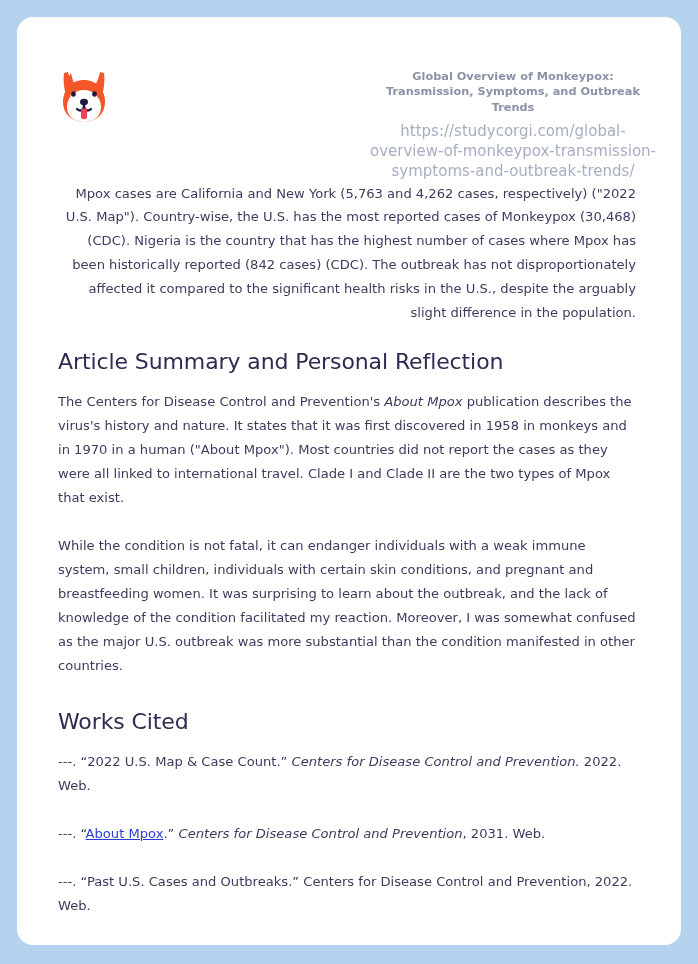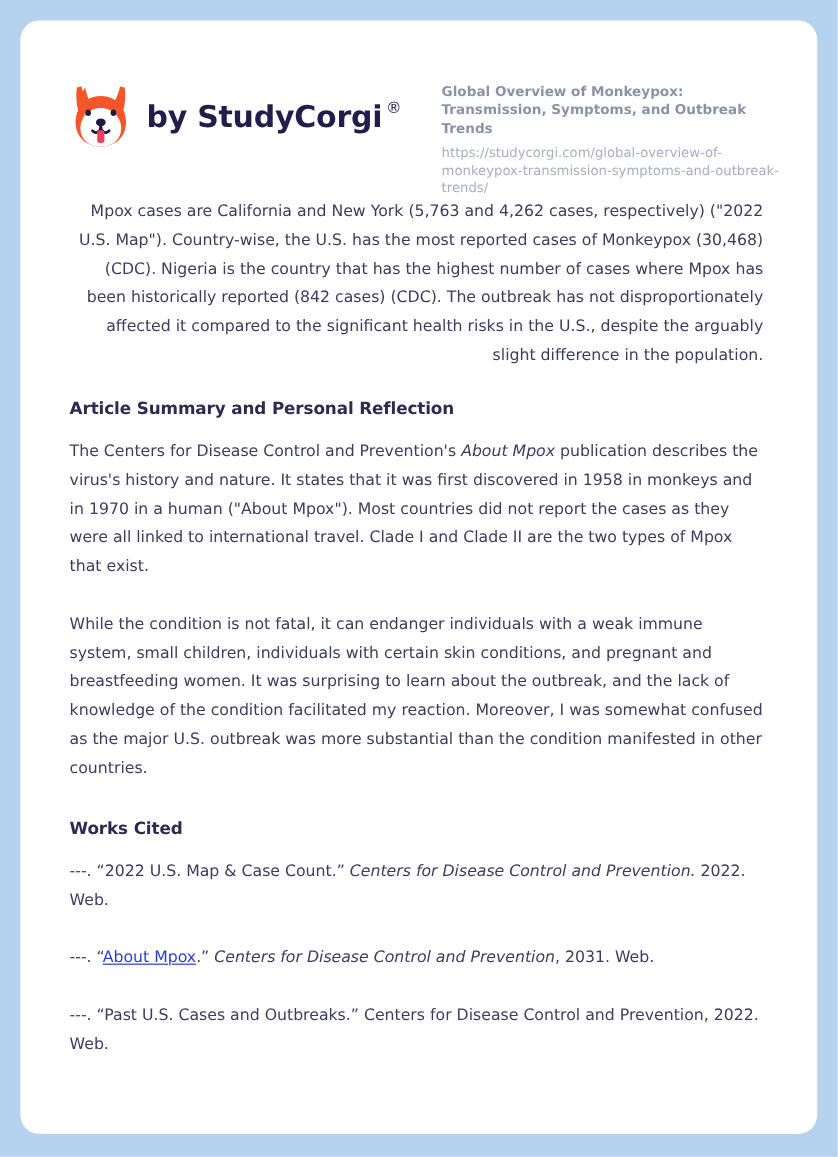--- a/index.html
+++ b/index.html
@@ -54,34 +54,34 @@
     white-space: nowrap;
   }
   .brand-reg {
     font-size: 13px;
     font-weight: normal;
     line-height: 1;
     margin-left: 3px;
     margin-top: 1px;
   }
   .doc-meta {
-    text-align: left;
+    text-align: center;
     max-width: 290px;
     padding-top: 5px;
   }
   .doc-title {
     color: #8a93a6;
     font-size: 11.3px;
     font-weight: bold;
     line-height: 1.35;
     margin: 0;
   }
   .doc-url {
     color: #a7aec0;
-    font-size: 11px;
+    font-size: 15px;
     line-height: 1.35;
     margin: 6px 0 0 0;
     word-break: break-word;
   }
 
   
   .doc-body {
     padding: 0 45px 0 41px;
     color: #3b3b5c;
   }
@@ -89,22 +89,22 @@
     font-size: 13.1px;
     line-height: 1.83;
     color: #3d3c5e;
     margin: 0 0 24px 0;
   }
   .first-para {
     margin-top: 31px;
     text-align: right;
   }
   .doc-body h2 {
-    font-size: 14px;
-    font-weight: bold;
+    font-size: 22px;
+    font-weight: normal;
     color: #2e2b50;
     margin: 15px 0 16px 0;
     letter-spacing: -0.1px;
   }
   .section-works h2 {
     margin-top: 31px;
   }
   .cite {
     font-size: 12.6px;
     line-height: 1.82;
@@ -136,24 +136,20 @@
         <path d="M50 18 C76 18 92 38 92 62 C92 86 74 102 50 102 C26 102 8 86 8 62 C8 38 24 18 50 18 Z" fill="#f4562a"></path>
         <path d="M50 38 C70 38 84 54 84 72 C84 90 70 102 50 102 C30 102 16 90 16 72 C16 54 30 38 50 38 Z" fill="#ffffff"></path>
         <path d="M27 40 C22 48 19 58 19 68 C19 62 22 50 27 40 Z" fill="#fdfdfd"></path>
         <ellipse cx="29" cy="46" rx="4.6" ry="5.4" fill="#1d1b45"></ellipse>
         <ellipse cx="71" cy="46" rx="4.6" ry="5.4" fill="#1d1b45"></ellipse>
         <ellipse cx="50" cy="62" rx="8" ry="6.6" fill="#1d1b45"></ellipse>
         <path d="M50 69 C50 78 42 82 36 76" stroke="#1d1b45" stroke-width="4.6" fill="none" stroke-linecap="round"></path>
         <path d="M50 69 C50 78 58 82 64 76" stroke="#1d1b45" stroke-width="4.6" fill="none" stroke-linecap="round"></path>
         <path d="M44 78 C44 74 56 74 56 78 L56 92 C56 98 44 98 44 92 Z" fill="#f0405a"></path>
       </svg>
-      <div class="brand-wordmark">
-        <span>by StudyCorgi</span>
-        <span class="brand-reg">®</span>
-      </div>
     </div>
 
     <div class="doc-meta">
       <p class="doc-title">Global Overview of Monkeypox: Transmission, Symptoms, and Outbreak Trends</p>
       <p class="doc-url">https://studycorgi.com/global-overview-of-monkeypox-transmission-symptoms-and-outbreak-trends/</p>
     </div>
 
   </div>
 
   <div class="doc-body">

